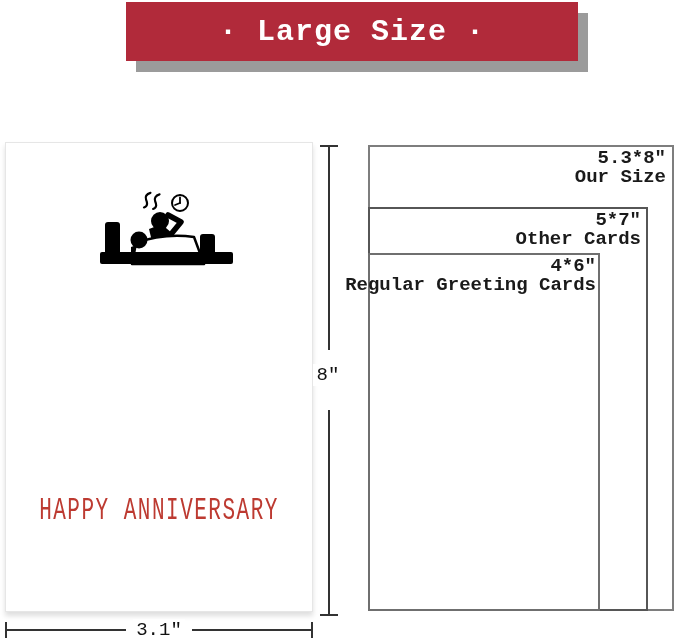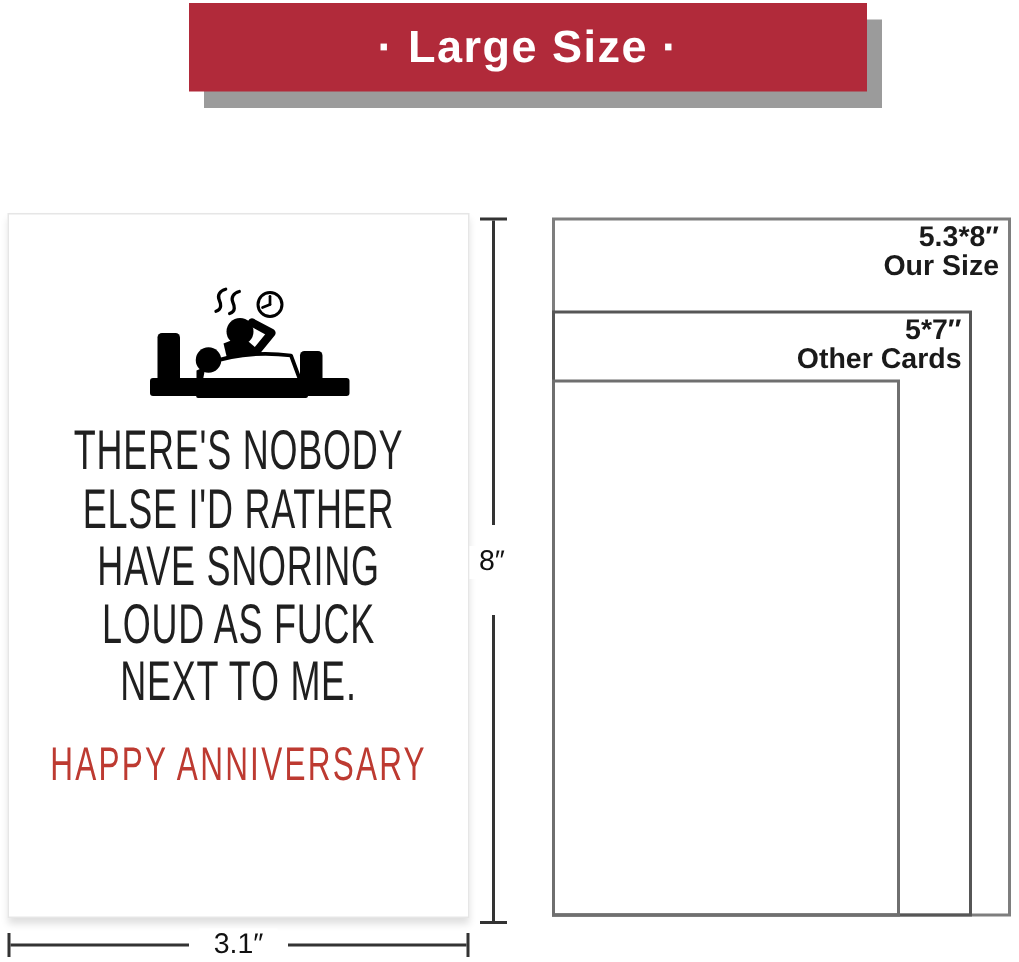--- a/index.html
+++ b/index.html
@@ -1,18 +1,18 @@
 <!DOCTYPE html>
 <html><head>
 <meta charset="utf-8">
 <style>
   html,body{margin:0;padding:0;background:#fff;}
   #canvas{
     position:relative;width:679px;height:641px;background:#ffffff;overflow:hidden;
-    font-family:Liberation Sans, sans-serif;
+    font-family:Liberation Mono, monospace;
   }
   
   .banner-shadow{position:absolute;left:136px;top:13px;width:452px;height:59px;background:#9b9b9b;}
   .banner{
     position:absolute;left:126px;top:2px;width:452px;height:59px;background:#b12a3a;
     display:flex;align-items:center;justify-content:center;
     color:#fff;font-size:30px;font-weight:700;letter-spacing:1px;
   }
   
   .card{
@@ -79,27 +79,20 @@
       <path d="M76 49 L85 38 L72 31" fill="none" stroke="#000" stroke-width="5.5" stroke-linecap="round" stroke-linejoin="round"></path>
 
       <circle cx="64" cy="37" r="9" fill="#000"></circle>
       <circle cx="43" cy="56" r="8.5" fill="#000"></circle>
 
       <rect x="9" y="38" width="15" height="42" rx="3" fill="#000"></rect>
       <rect x="104" y="50" width="15" height="30" rx="3" fill="#000"></rect>
       <rect x="4" y="68" width="133" height="12" rx="2" fill="#000"></rect>
     </svg>
 
-    <div class="quote">
-      <div class="quote-line">THERE'S NOBODY</div>
-      <div class="quote-line">ELSE I'D RATHER</div>
-      <div class="quote-line">HAVE SNORING</div>
-      <div class="quote-line">LOUD AS FUCK</div>
-      <div class="quote-line">NEXT TO ME.</div>
-    </div>
 
     <div class="greeting">HAPPY ANNIVERSARY</div>
   </div>
 
   <div class="dim" style="left:320px;top:145px;width:18px;height:2px;"></div>
   <div class="dim" style="left:328px;top:147px;width:2px;height:203px;"></div>
   <div class="dim-label" style="left:313px;top:364px;width:30px;text-align:center;">8″</div>
   <div class="dim" style="left:328px;top:410px;width:2px;height:204px;"></div>
   <div class="dim" style="left:320px;top:614px;width:18px;height:2px;"></div>
 
@@ -114,14 +107,18 @@
   <div class="rect rect-inner"></div>
 
   <div class="rect-label rl-our">
     <div>5.3*8″</div>
     <div>Our Size</div>
   </div>
   <div class="rect-label rl-other">
     <div>5*7″</div>
     <div>Other Cards</div>
   </div>
+  <div class="rect-label rl-regular">
+    <div>4*6″</div>
+    <div>Regular Greeting Cards</div>
+  </div>
 
 </div>
 
 </body></html>

